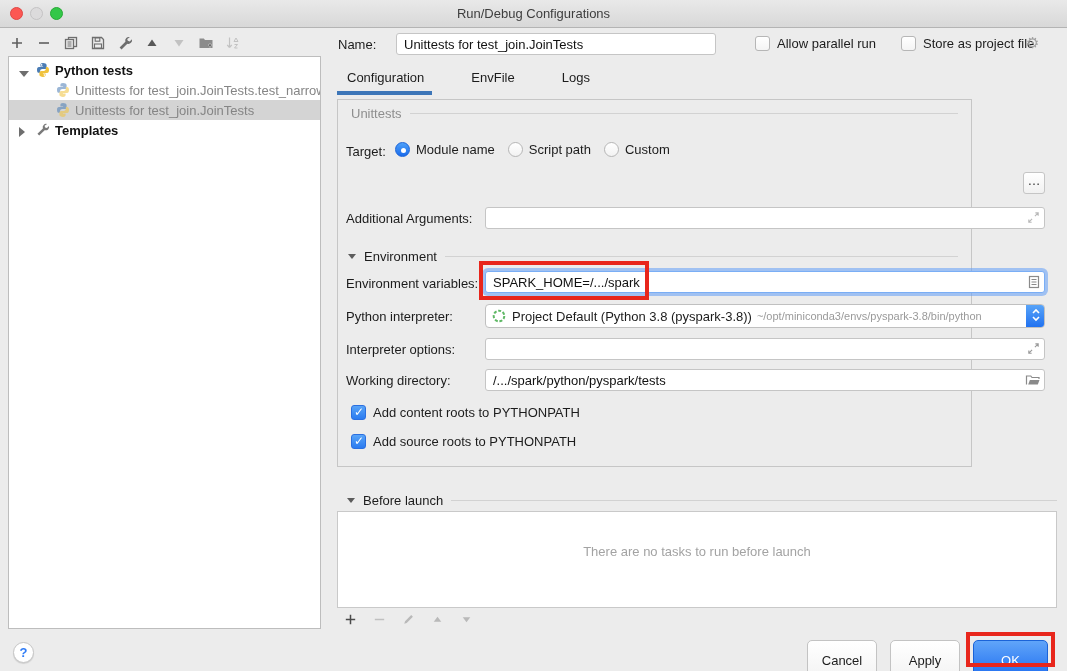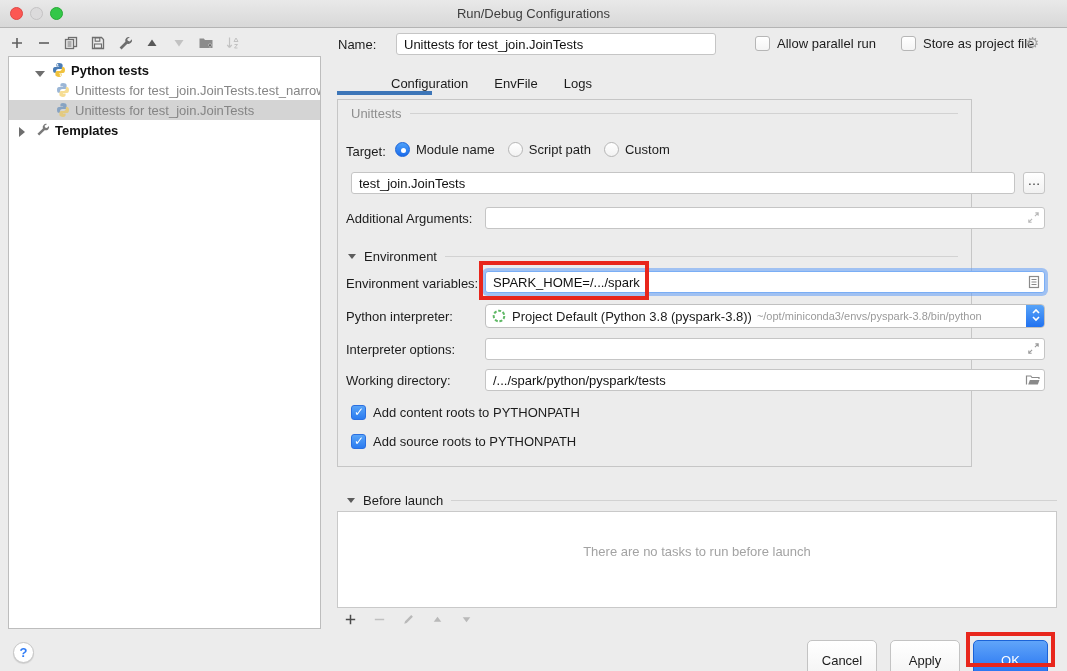--- a/index.html
+++ b/index.html
@@ -52,21 +52,21 @@
   .chk.checked::after{content:"✓";position:absolute;left:2px;top:-1px;color:#fff;font-size:12px;font-weight:bold;}
   .cb-row{position:absolute;display:flex;align-items:center;gap:7px;}
   .radio{width:15px;height:15px;border-radius:50%;border:1px solid #b6b6b6;background:linear-gradient(#ffffff,#f2f2f2);flex:none;position:relative;display:inline-block;}
   .radio.selected{background:linear-gradient(#4da0f9,#1a6beb);border-color:#1a63d8;}
   .radio.selected::after{content:"";position:absolute;left:5px;top:5px;width:5px;height:5px;border-radius:50%;background:#fff;}
 
   
   .hdr-cb{position:absolute;display:flex;align-items:center;gap:7px;}
 
   
-  .tabs{position:absolute;left:347px;top:74px;display:flex;gap:26px;margin-left:44px;}
+  .tabs{position:absolute;left:347px;top:68px;display:flex;gap:47px;}
   .tab{font-size:13px;color:#1c1c1c;background:none;border:none;padding:2px 0;font-family:inherit;}
   .tab-underline{position:absolute;left:337px;top:91px;width:95px;height:4px;background:var(--tab-underline);}
 
   
   .group-box{position:absolute;left:337px;top:99px;width:635px;height:368px;border:1px solid #c6c6c6;background:#ececec;}
   .legend-row{position:absolute;left:13px;right:13px;display:flex;align-items:center;gap:8px;}
   .legend-text{color:#8e8e8e;font-size:13px;white-space:nowrap;}
   .legend-text.dark{color:#1c1c1c;}
   .hline{flex:1;height:1px;background:#d2d2d2;}
   .sec-tri{width:0;height:0;border-left:4px solid transparent;border-right:4px solid transparent;border-top:5px solid #5c5c5c;display:inline-block;flex:none;}
@@ -177,21 +177,21 @@
           <svg width="16" height="16" viewBox="0 0 16 16">
             <path d="M4.5 2.5v10M4.5 12.5l-2.3-2.7M4.5 12.5l2.3-2.7" stroke="#c2c2c2" stroke-width="1.2" fill="none"></path>
             <path d="M9 6.5h4M9 6.5l2-3.5 2 3.5M9.5 9.5h3l-3 3.5h3" stroke="#c2c2c2" stroke-width="1" fill="none"></path>
           </svg>
         </span>
     </button>
   </div>
 
   <div class="tree-panel">
     <div style="height:3px"></div>
-    <div class="tree-row" style="padding-left:26px">
+    <div class="tree-row" style="padding-left:10px">
       <span class="twisty" style="margin-right:6px"><span class="tri-down"></span></span>
       <span class="t-icon"><svg width="16" height="16" viewBox="0 0 16 16">
             <path d="M8 1C6 1 5.4 1.9 5.4 2.9v1.6h2.7v.6H3.9C2.7 5.1 2 6 2 7.9s.7 2.9 1.9 2.9h1.2V9.2c0-1.2 1-2.1 2.2-2.1h2.6c1 0 1.7-.8 1.7-1.8V2.9C11.6 1.9 10 1 8 1z" fill="#4a7cb5"></path>
             <path d="M8 15c2 0 2.6-.9 2.6-1.9v-1.6H7.9v-.6h4.2c1.2 0 1.9-1 1.9-2.9s-.7-2.9-1.9-2.9h-1.2v1.7c0 1.2-1 2.1-2.2 2.1H6.1c-1 0-1.7.8-1.7 1.8v2.4C4.4 14.1 6 15 8 15z" fill="#f0c23c"></path>
             <circle cx="6.6" cy="2.9" r=".8" fill="#fff"></circle>
             <circle cx="9.4" cy="13.1" r=".8" fill="#fff"></circle>
           </svg></span>
       <span class="tree-label bold">Python tests</span>
     </div>
     <div class="tree-row" style="padding-left:46px">
@@ -245,21 +245,20 @@
     <span class="lbl" style="left:8px;top:44px">Target:</span>
     <div class="cb-row" style="left:57px;top:42px;gap:6px">
       <span class="radio selected"></span>
       <span>Module name</span>
       <span class="radio" style="margin-left:7px"></span>
       <span>Script path</span>
       <span class="radio" style="margin-left:7px"></span>
       <span>Custom</span>
     </div>
 
-    <input class="txt" style="left: 13px; top: 72px; width: 664px;" value="test_join.JoinTests">
     <button class="browse-btn" style="left:685px;top:72px">
       <span>…</span>
     </button>
 
     <span class="lbl" style="left:8px;top:111px">Additional Arguments:</span>
     <input class="txt" style="left: 147px; top: 107px; width: 560px;" value="">
     <span class="field-icon" style="left:688px;top:110px;opacity:.7"><svg width="15" height="15" viewBox="0 0 16 16">
           <path d="M9.5 6.5l3.5-3.5M13 6V3h-3M6.5 9.5L3 13M3 10v3h3" stroke="#9a9a9a" stroke-width="1.2" fill="none"></path>
         </svg></span>
 

